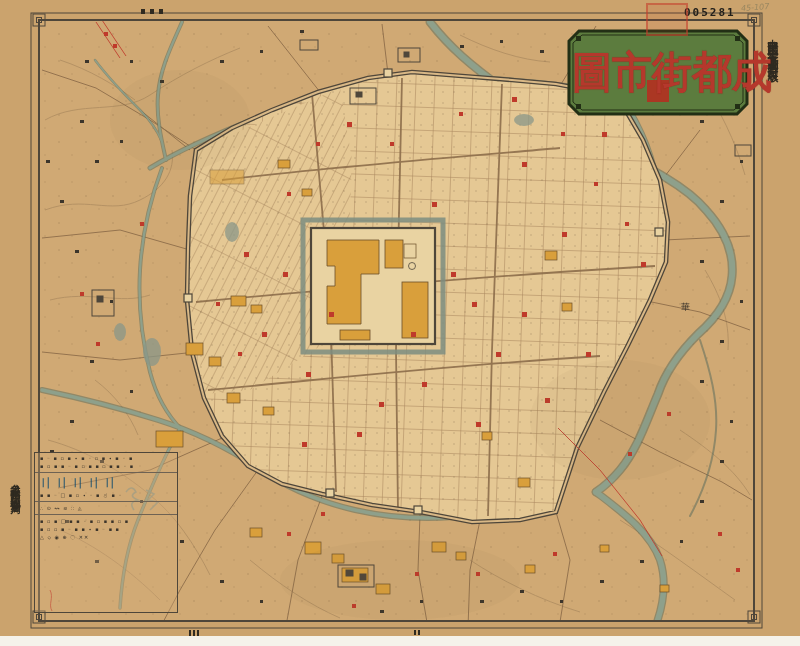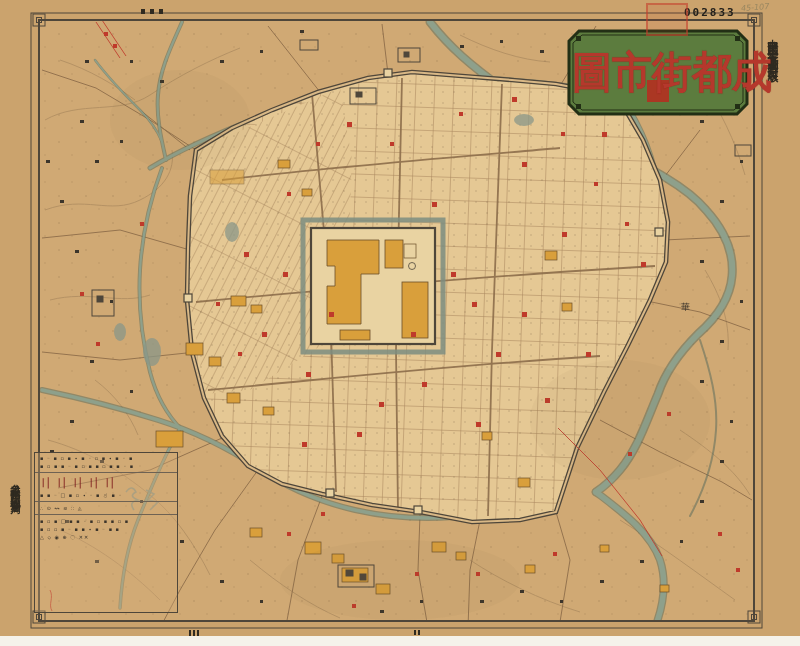--- a/index.html
+++ b/index.html
@@ -22,21 +22,21 @@
   #title-row{left:572px;top:40px;width:172px;height:64px;display:flex;
              justify-content:space-around;align-items:center;}
   #title-row span{font-family:"DejaVu Serif",serif;font-weight:bold;font-size:40px;
                   color:#b5382c;line-height:1;transform:scaleY(1.08);
                   text-shadow:0 0 1px rgba(120,20,10,.6);}
   
   #legend{left:34px;top:452px;width:142px;height:159px;border:1px solid #4e463a;
           background:rgba(211,172,119,.35);font-size:5px;color:#3a332a;overflow:hidden;}
   #legend .lrow{white-space:nowrap;letter-spacing:1px;padding:2px 0 0 5px;line-height:6px;}
   #legend .ldiv{border-top:1px solid #6e6253;margin:3px 0 1px 0;}
-  #legend .bars{font-size:12px;letter-spacing:4px;color:#7f1d1d;line-height:14px;}
+  #legend .bars{font-size:12px;letter-spacing:4px;color:#0c4a6e;line-height:14px;}
   #hua-label{left:681px;top:301px;font-size:9px;color:#3a332a;font-family:"DejaVu Serif",serif;}
   #white-strip{left:0;top:636px;width:800px;height:10px;background:#f5f2ea;}
 </style>
 </head>
 <body>
 
 <div id="stage">
 
 <svg class="abs" width="800" height="646" viewBox="0 0 800 646" style="left:0;top:0">
   <defs>
@@ -379,21 +379,21 @@
   <g fill="#7a5c34" opacity="0.05">
     <ellipse cx="620" cy="420" rx="90" ry="60"></ellipse>
         <ellipse cx="180" cy="120" rx="70" ry="50"></ellipse>
     <ellipse cx="400" cy="580" rx="120" ry="40"></ellipse>
   </g>
 </svg>
 
 <div class="abs vtext" id="right-margin-text">中華民國二十二年五月測圖十二月製版</div>
 <div class="abs vtext" id="left-margin-text">參謀本部四川陸地測量局</div>
 
-<div class="abs" id="serial">002833</div>
+<div class="abs" id="serial">005281</div>
 <div class="abs" id="pencil-note">45-107</div>
 <div class="abs" id="red-seal"></div>
 <div class="abs" id="red-seal2"></div>
 
 <div class="abs" id="title-row">
   <span>圖</span>
   <span>市</span>
   <span>街</span>
   <span>都</span>
   <span>成</span>

